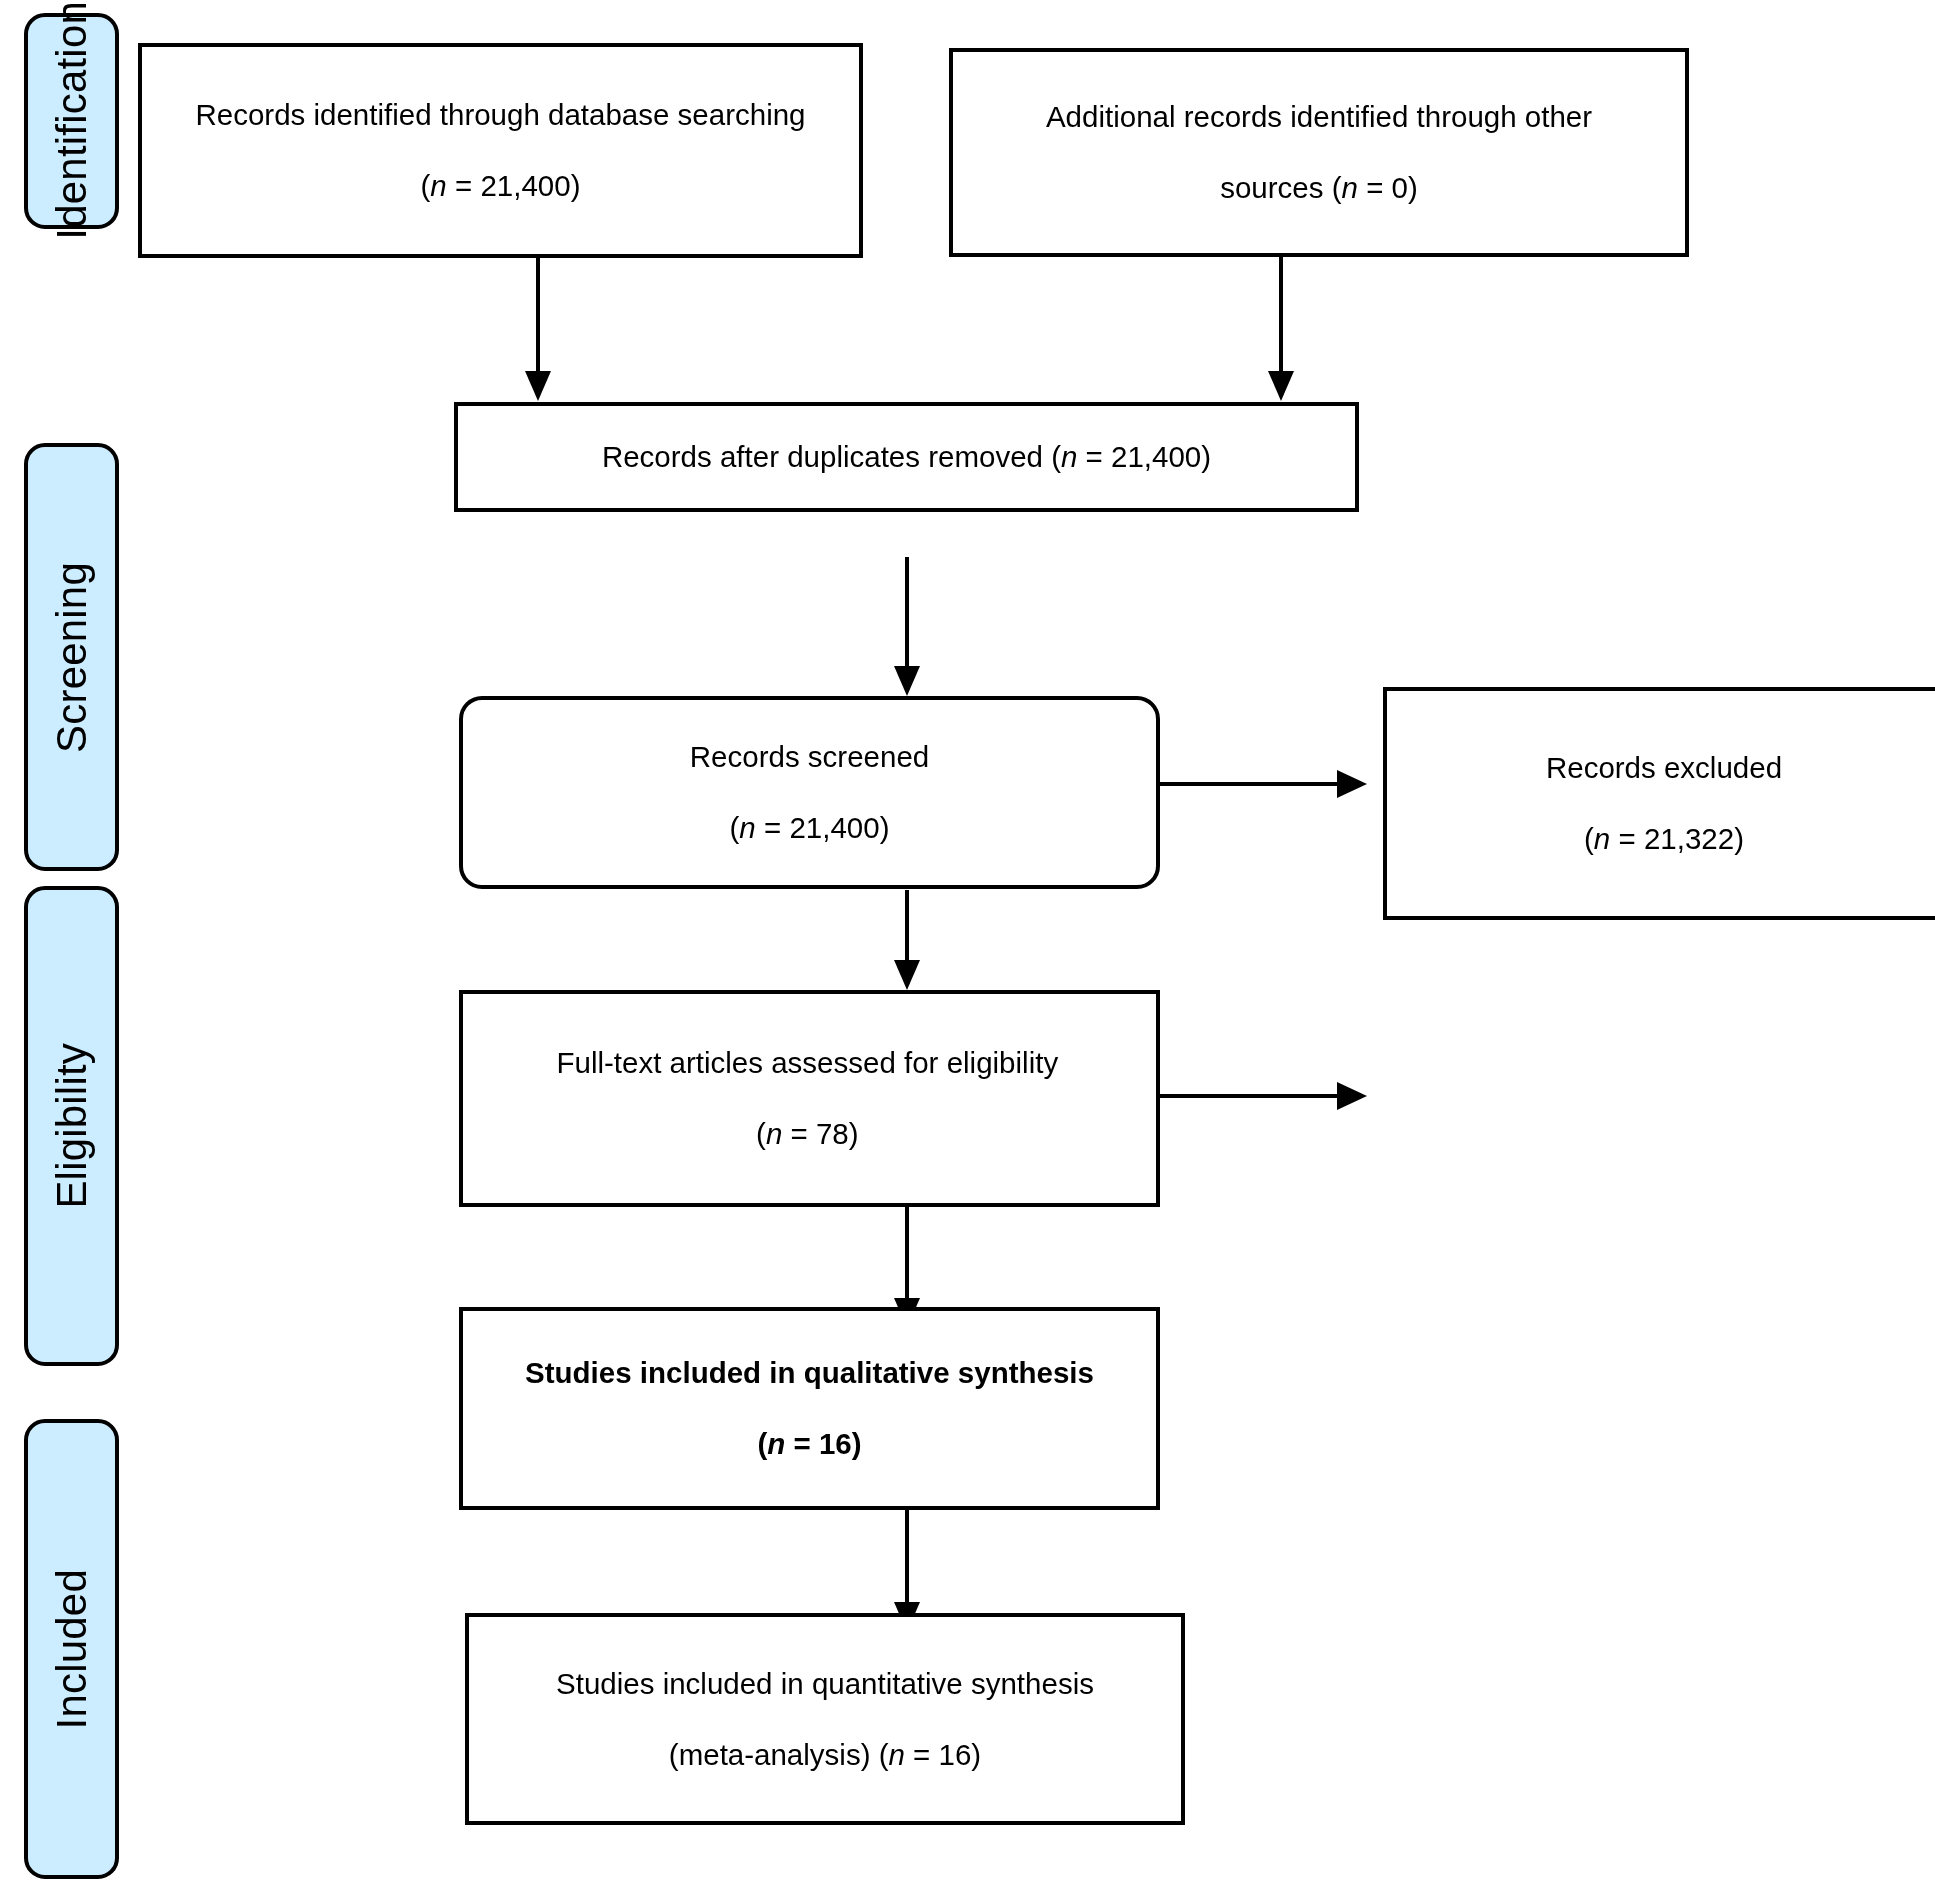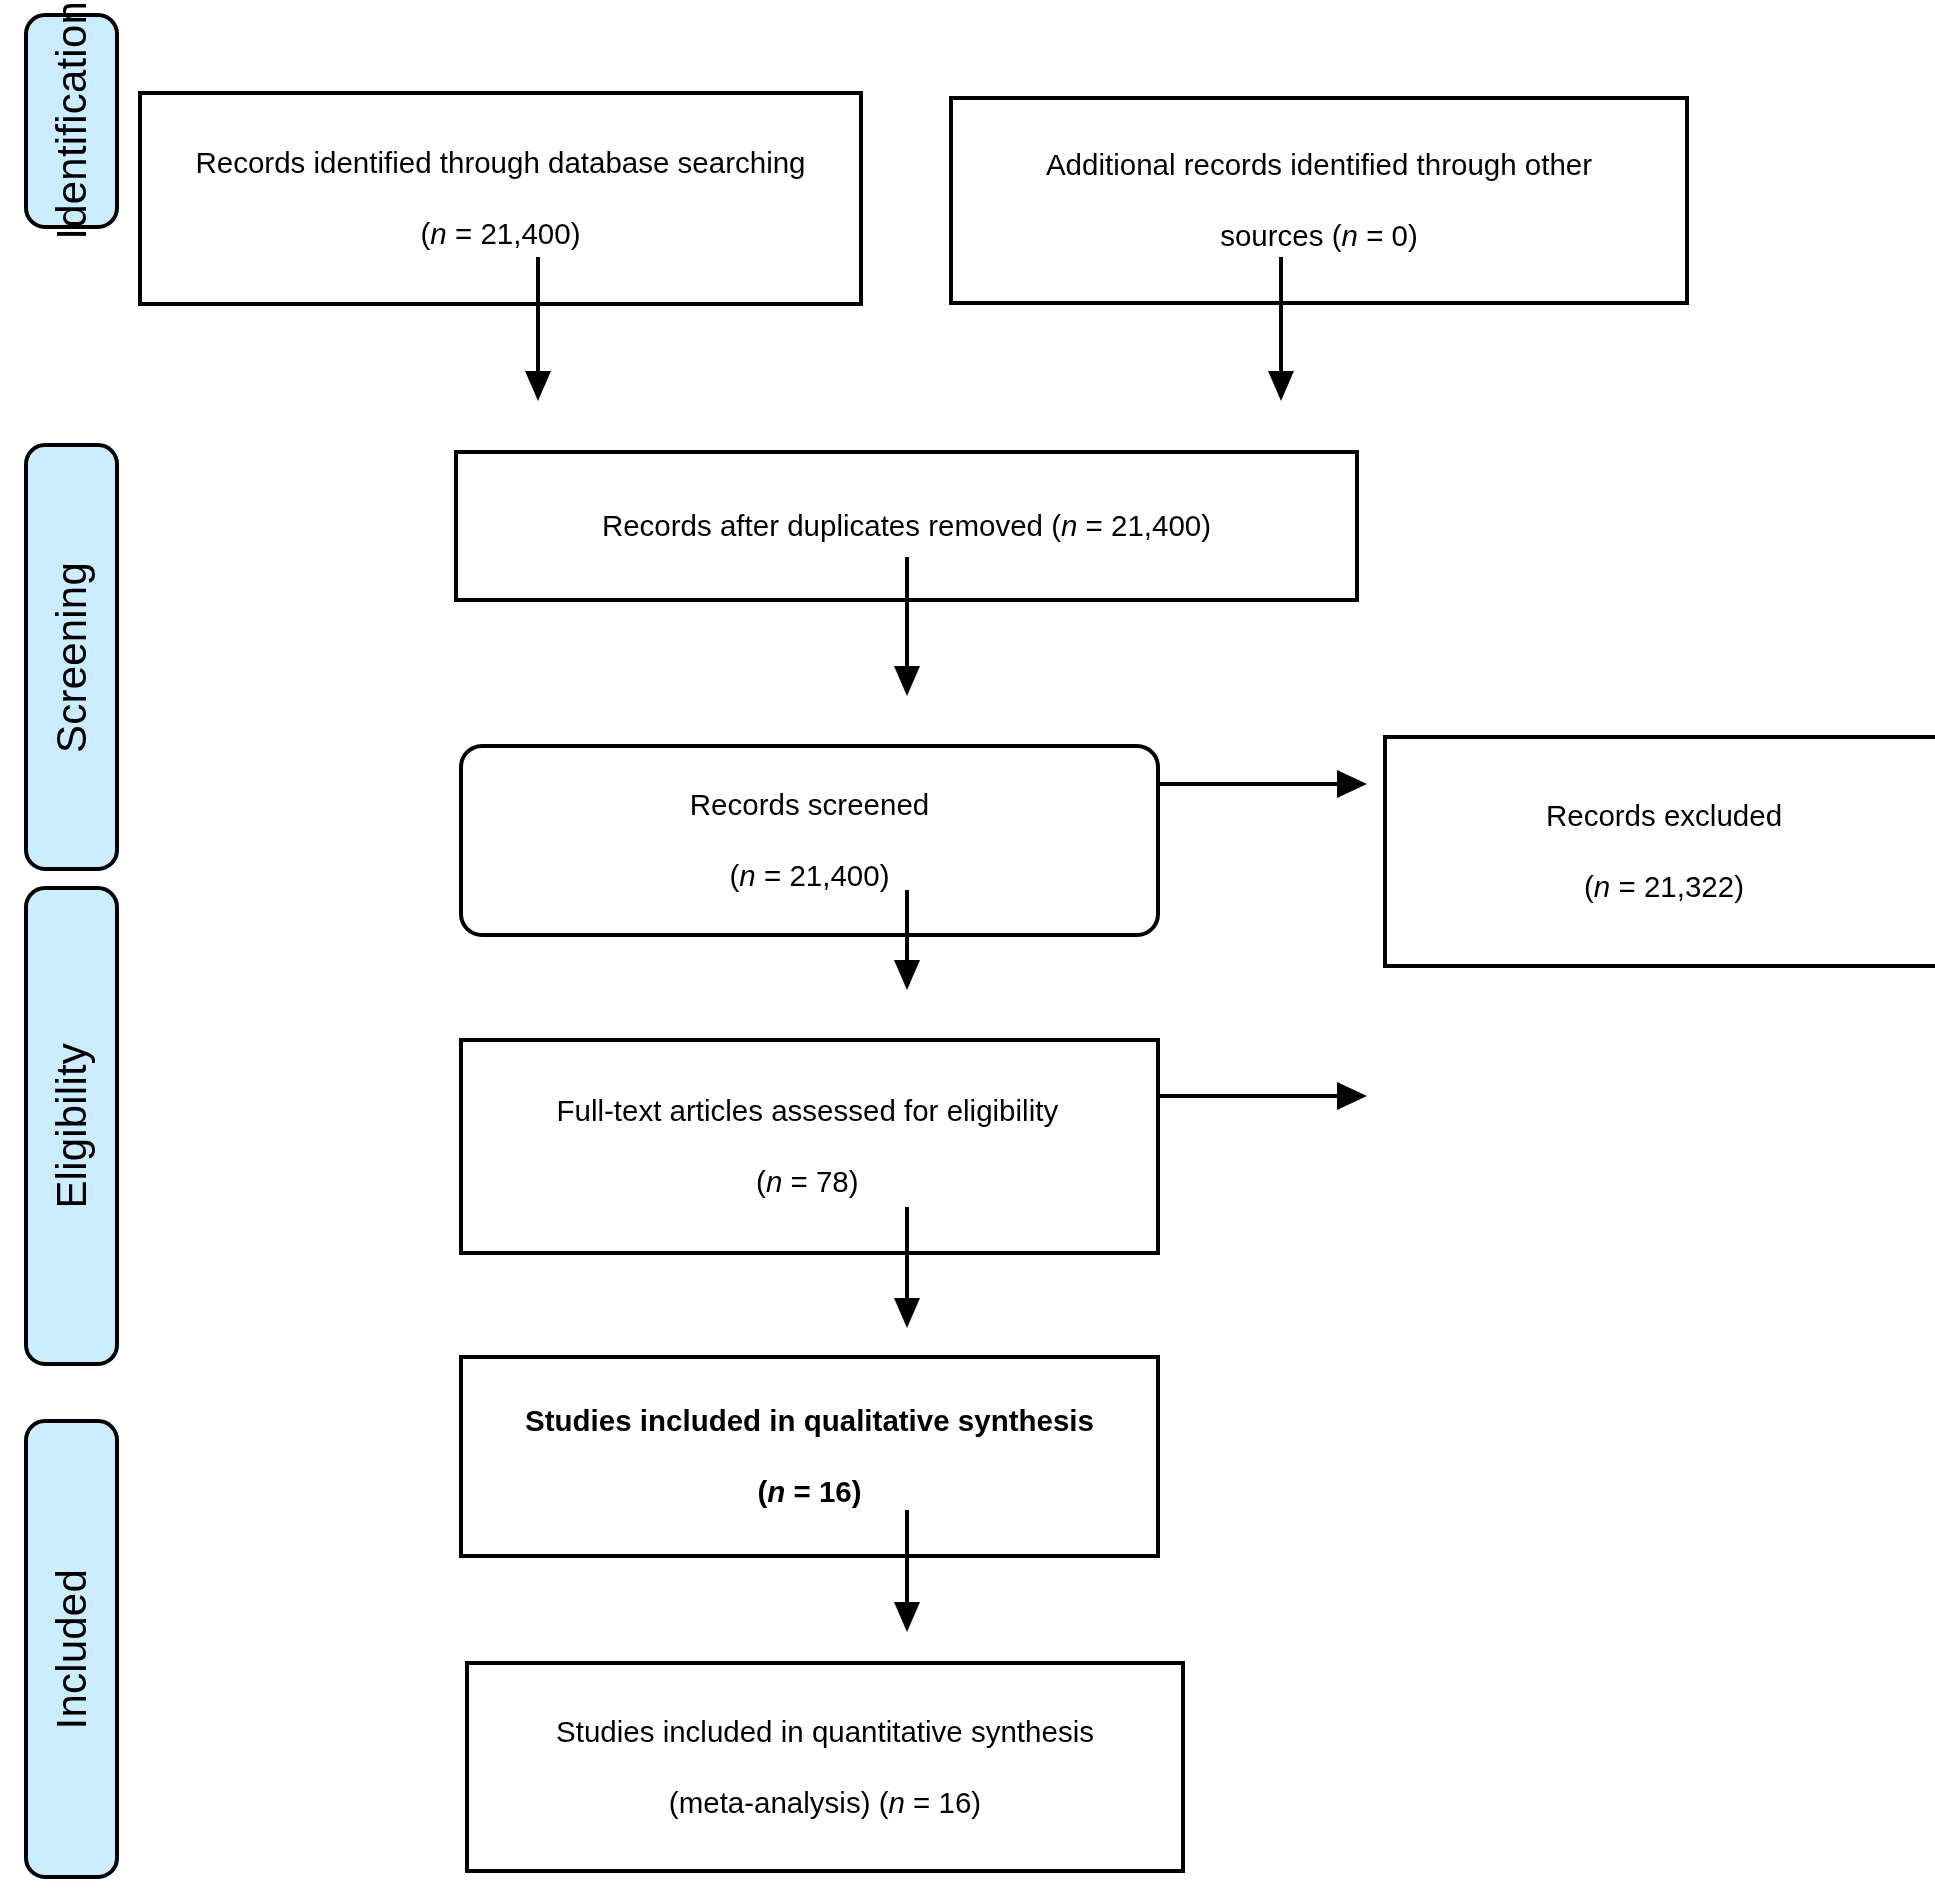--- a/index.html
+++ b/index.html
@@ -42,21 +42,20 @@
     position: absolute;
     box-sizing: border-box;
     border: 4.4px solid #000000;
     background: #ffffff;
     display: flex;
     flex-direction: column;
     align-items: center;
     justify-content: center;
     text-align: center;
     padding: 4.8px 16.4px;
-    margin-top: 48px;
   }
   .flow-line {
     font-size: 29.5px;
     line-height: 1.15;
     color: #000000;
     white-space: nowrap;
   }
   .flow-line + .flow-line {
     margin-top: 37px;
   }
@@ -123,21 +122,21 @@
     <div class="flow-line">Additional records identified through other</div>
     <div class="flow-line"><span>sources (</span><span class="ital">n</span><span> = 0)</span></div>
   </div>
 
   <div class="conn-v" style="left:536px; top:257px; height:115px;"></div>
   <div class="arrow-down" style="left:525px; top:371px;"></div>
 
   <div class="conn-v" style="left:1279px; top:257px; height:115px;"></div>
   <div class="arrow-down" style="left:1268px; top:371px;"></div>
 
-  <div class="flow-box" style="left:454px; top:402px; width:905px; height:152px;">
+  <div class="flow-box" style="left:454px; top:402px; width:905px; height:110px;">
     <div class="flow-line"><span>Records after duplicates removed (</span><span class="ital">n</span><span> = 21,400)</span></div>
   </div>
 
   <div class="conn-v" style="left:905px; top:557px; height:110px;"></div>
   <div class="arrow-down" style="left:894px; top:666px;"></div>
 
   <div class="flow-box" style="left:459px; top:696px; width:701px; height:193px;border-radius:23px;">
     <div class="flow-line">Records screened</div>
     <div class="flow-line"><span>(</span><span class="ital">n</span><span> = 21,400)</span></div>
   </div>

